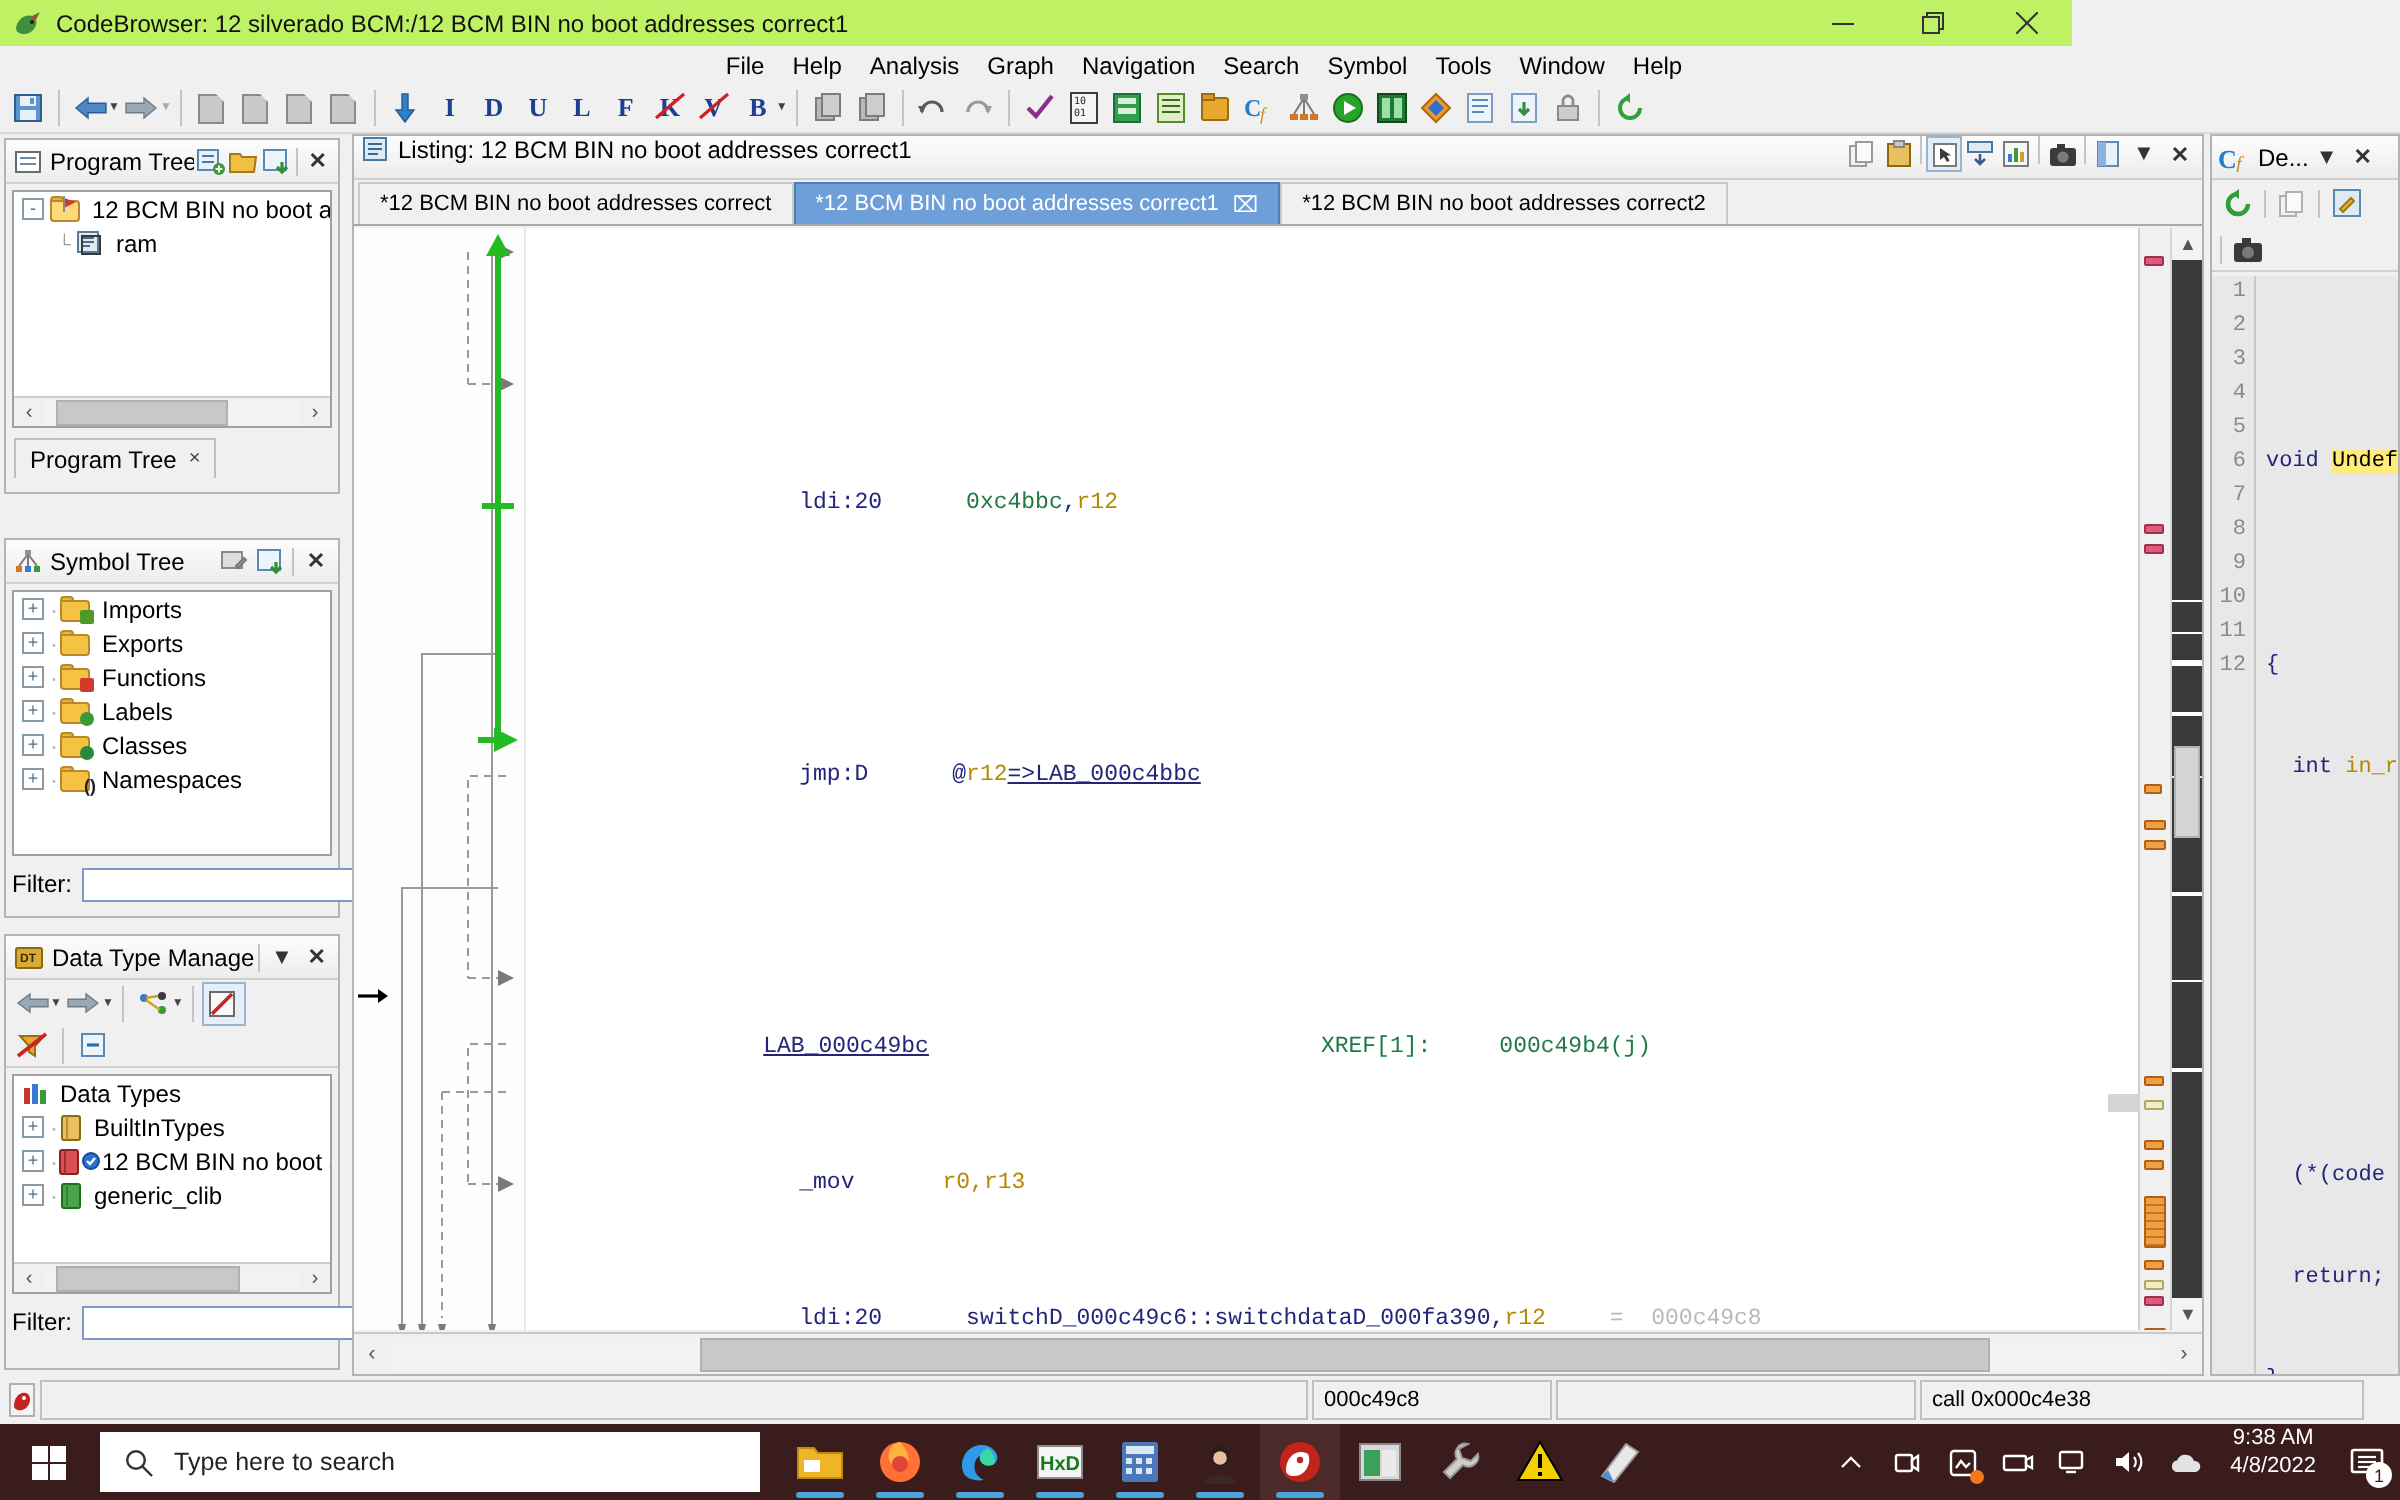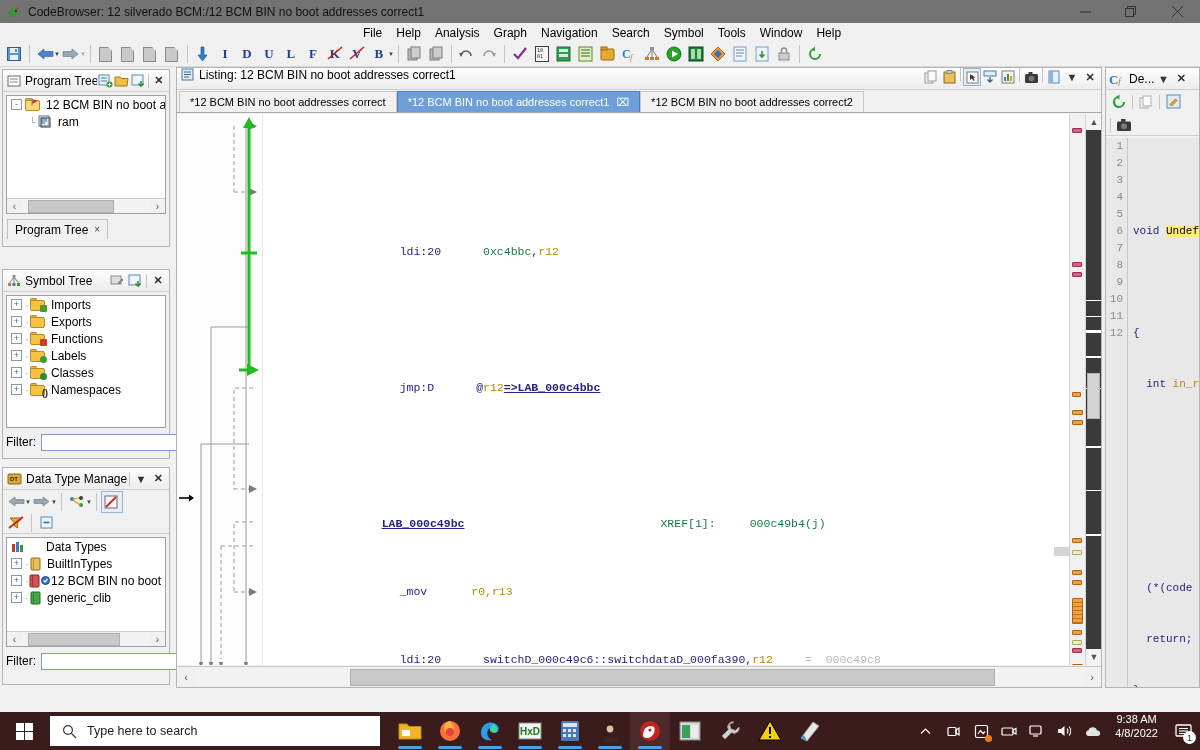--- a/index.html
+++ b/index.html
@@ -6,22 +6,22 @@
   html, body { margin:0; padding:0; }
   body {
     width:1200px; height:750px; overflow:hidden;
     font-family:"Liberation Sans", sans-serif;
     font-size:12px; color:#000; background:#f0f0f0;
     -webkit-font-smoothing:antialiased;
   }
   .app { position:relative; width:1200px; height:750px; }
 
   
-  .titlebar{ position:absolute; left:0; top:0; width:1200px; height:23px;
-    background:#737373; display:flex; align-items:center; }
+  .titlebar{ position:absolute; left:0; top:0; width:1036px; height:23px;
+    background:#bef264; display:flex; align-items:center; }
   .titlebar .tb-icon{ width:16px; height:16px; margin-left:6px; margin-right:6px;
     position:relative; flex:0 0 auto;}
   .titlebar .tb-title{ font-size:12px; color:#111; white-space:nowrap;
     font-family:"Liberation Sans", sans-serif; }
   .winbtns{ position:absolute; right:0; top:0; height:23px; display:flex; }
   .winbtn{ width:46px; height:23px; display:flex; align-items:center;
     justify-content:center; color:#333; font-size:12px; }
 
   
   .menubar{ position:absolute; left:0; top:23px; width:1200px; height:19px;
@@ -119,21 +119,21 @@
   .flowmargin{ width:86px; flex:0 0 auto; background:#fdfdfd;
     border-right:1px solid #e8e8e8; position:relative; }
   .cursorarrow{ position:absolute; left:2px; top:378px; font-size:13px;
     color:#000; line-height:1;}
   .codeflow{ position:relative; flex:1 1 auto; overflow:hidden; background:#fff;}
   .code{ position:absolute; left:0; top:0; right:0;
     font-family:"Liberation Mono", monospace; font-size:11.5px; line-height:17px;
     white-space:pre; padding-top:0px;}
   .ln{ height:17px; position:relative; }
   .c-mn{ color:#24247a; }            
-  .c-lbl{ color:#24247a; text-decoration:underline;font-weight:bold;}
+  .c-lbl{ color:#24247a; text-decoration:underline;}
   .c-plain{ color:#24247a; }
   .c-num{ color:#1f7a44; }
   .c-reg{ color:#b58900; }
   .c-xref{ color:#1f7a44; }
   .c-cmt{ color:#b9b9b9; }
   .c-sym{ color:#24247a; }
 
   .markermargin{ width:16px; flex:0 0 auto; background:#f0f0f0;
     border-left:1px solid #d0d0d0; position:relative;}
   .mk{ position:absolute; left:2px; height:5px; border-radius:1px;}
@@ -685,21 +685,21 @@
         </div>
         <div class="tree" style="height:110px;">
           <div class="tnode">
             <span style="width:16px">
               <svg width="15" height="13" viewBox="0 0 15 13">
                   <rect x="1" y="4" width="3" height="8" fill="#c03a2a"></rect>
                   <rect x="5" y="2" width="3" height="10" fill="#3a7ad0"></rect>
                   <rect x="9" y="5" width="3" height="7" fill="#3a9a3a"></rect>
                 </svg>
             </span>
-            <span style="margin-left:19px">Data Types</span>
+            <span style="margin-left:3px">Data Types</span>
           </div>
           <div class="tnode">
             <span class="expander">+</span>
             <span style="width:5px;color:#b0b0b0">·</span>
             <span style="margin-right:6px">
               <svg width="11" height="14" viewBox="0 0 11 14">
                   <rect x="1" y="1" width="9" height="12" rx="1" fill="#e8c060" stroke="#8a6a10"></rect>
                   <line x1="3.5" y1="1" x2="3.5" y2="13" stroke="#b8922a"></line>
                 </svg>
             </span>
@@ -1074,20 +1074,34 @@
           <div>&nbsp;</div>
           <div><span class="d-kw">&nbsp;&nbsp;(*(</span><span class="d-kw">code</span></div>
           <div><span class="d-kw">  return;</span></div>
           <div><span class="d-kw">}</span></div>
           
         </div>
       </div>
     </div>
   </div>
 
+  <div class="statusbar">
+    <span class="sb-icon">
+      <svg width="16" height="18" viewBox="0 0 16 18">
+        <rect x="2" y="1" width="12" height="16" fill="#f4f4f4" stroke="#b0b0b0"></rect>
+        <path d="M4 12 C4 7,8 4,11 6 C13 8,12 13,8 14 C6 14.5,4 13.5,4 12Z" fill="#c0241c"></path>
+        <circle cx="9" cy="8" r="1" fill="#fff"></circle>
+      </svg>
+    </span>
+    <span class="sb-cell" style="flex:1 1 auto"></span>
+    <span class="sb-cell" style="width:120px">000c49c8</span>
+    <span class="sb-cell" style="width:180px"></span>
+    <span class="sb-cell" style="width:222px">call 0x000c4e38</span>
+    <span class="sb-cell" style="width:12px;border:none"></span>
+  </div>
 
   <div class="taskbar">
     <div class="tb-start">
       <span class="winlogo">
           <i></i>
           <i></i>
           <i></i>
           <i></i>
         </span>
     </div>

